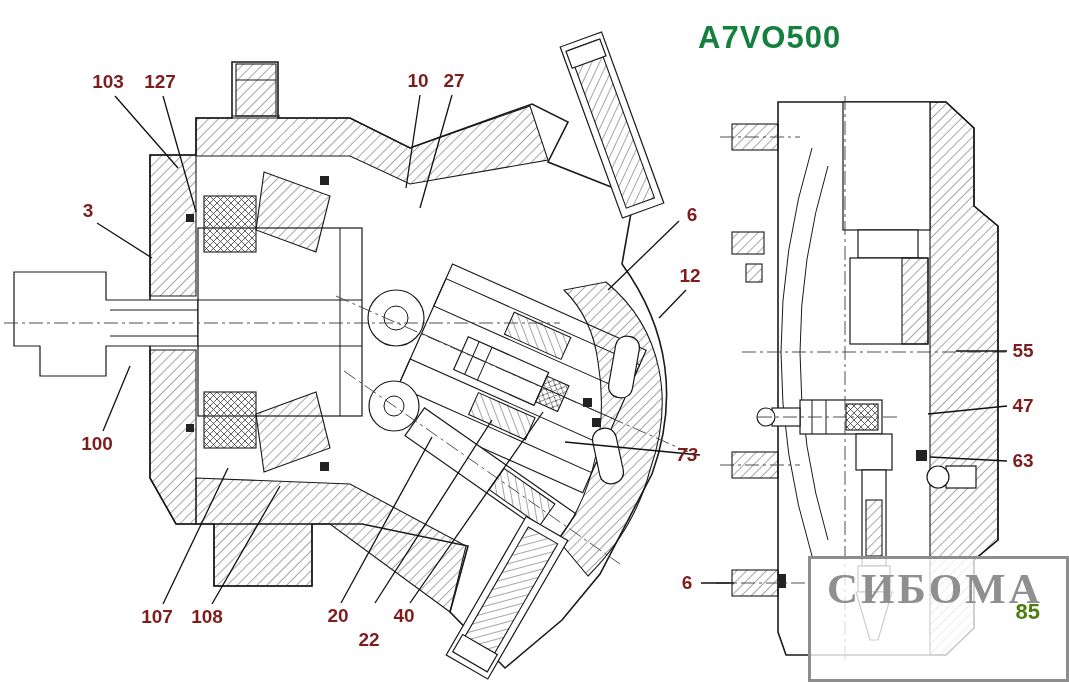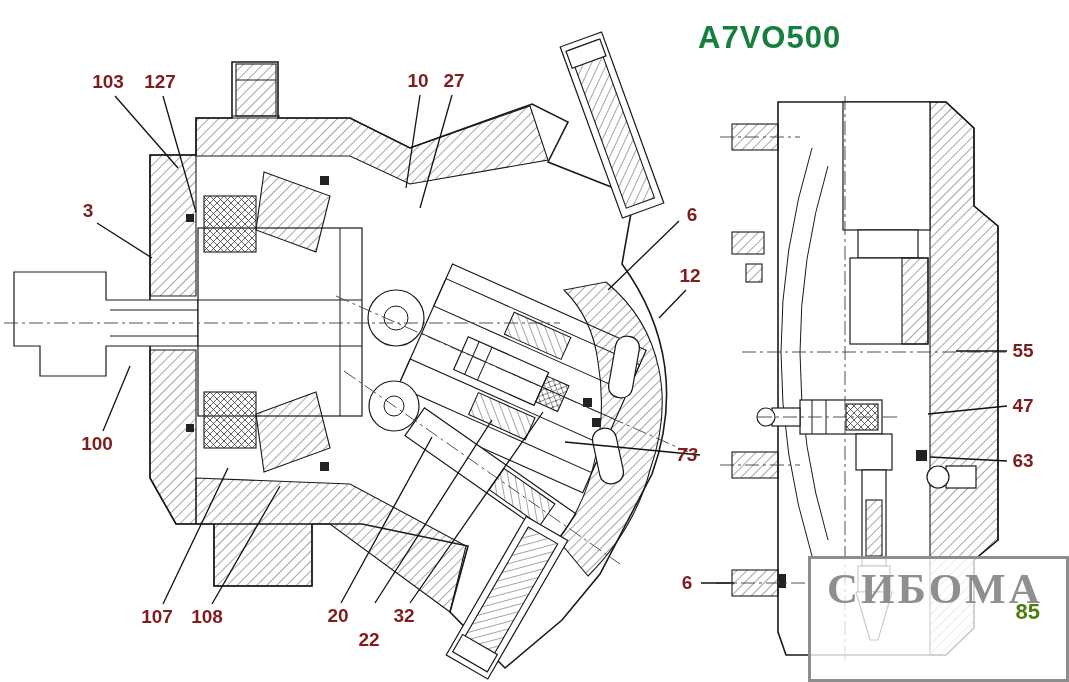--- a/index.html
+++ b/index.html
@@ -211,21 +211,21 @@
       <div class="callout" style="left: 108px; top: 82px;">103</div>
       <div class="callout" style="left: 160px; top: 82px;">127</div>
       <div class="callout" style="left: 88px; top: 211px;">3</div>
       <div class="callout" style="left: 97px; top: 444px;">100</div>
       <div class="callout" style="left: 157px; top: 617px;">107</div>
       <div class="callout" style="left: 207px; top: 617px;">108</div>
       <div class="callout" style="left: 418px; top: 81px;">10</div>
       <div class="callout" style="left: 454px; top: 81px;">27</div>
       <div class="callout" style="left: 338px; top: 616px;">20</div>
       <div class="callout" style="left: 369px; top: 616px; margin-top: 24px;">22</div>
-      <div class="callout" style="left: 404px; top: 616px;">32</div>
+      <div class="callout" style="left: 404px; top: 616px;">40</div>
       <div class="callout" style="left: 692px; top: 215px;">6</div>
       <div class="callout" style="left: 690px; top: 276px;">12</div>
       <div class="callout" style="left: 687px; top: 455px; font-style: italic;">73</div>
       <div class="callout" style="left: 687px; top: 583px;">6</div>
       <div class="callout" style="left: 1023px; top: 351px;">55</div>
       <div class="callout" style="left: 1023px; top: 406px;">47</div>
       <div class="callout" style="left: 1023px; top: 461px;">63</div>
     </div>
 
   <div class="watermark">

